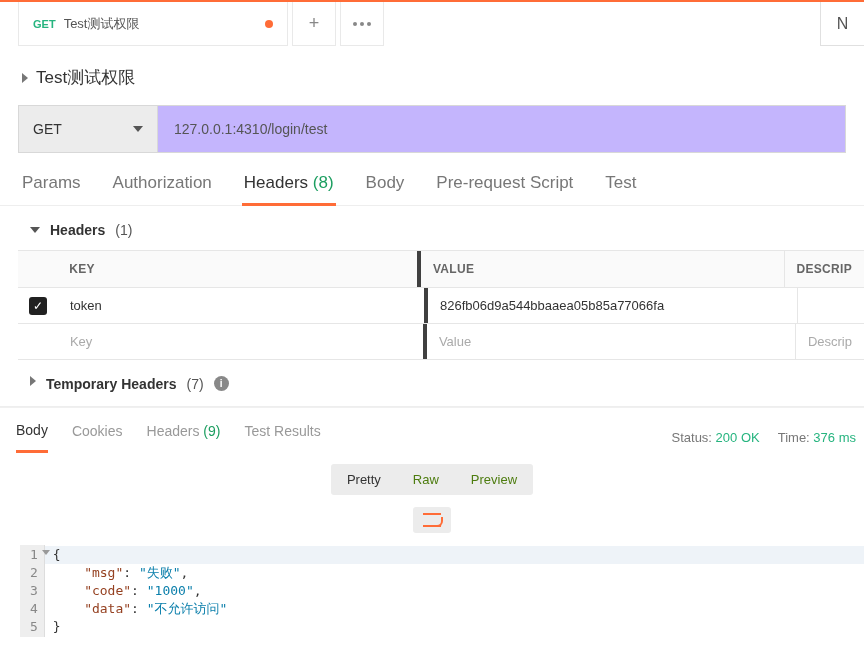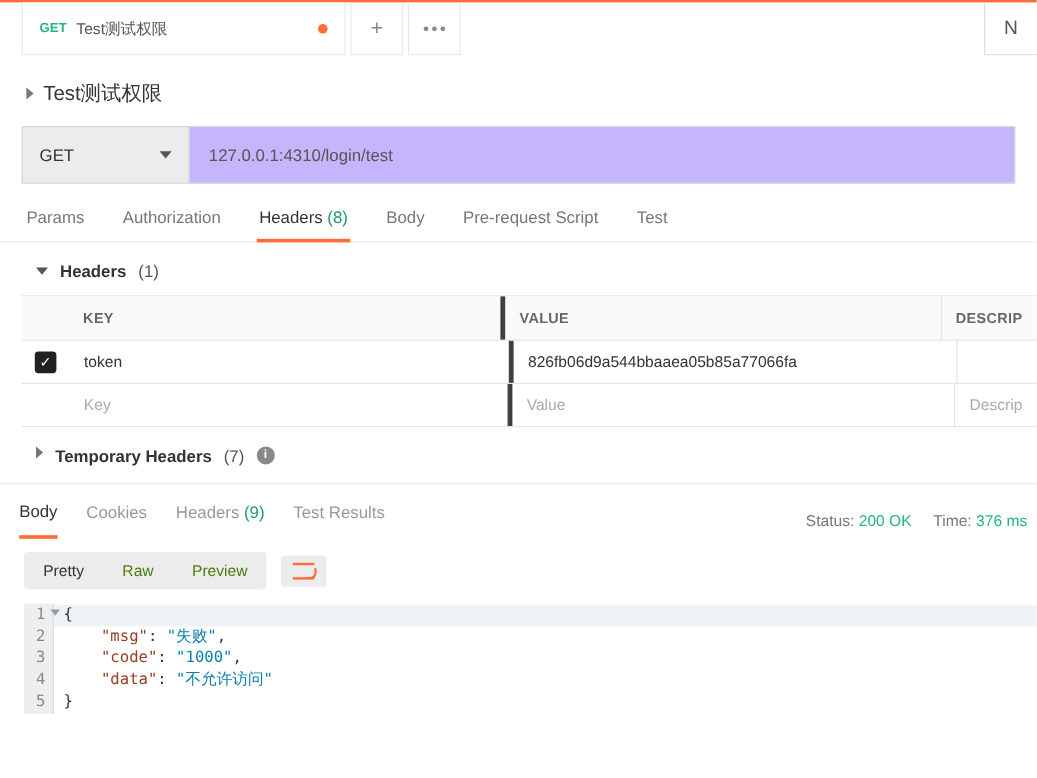--- a/index.html
+++ b/index.html
@@ -94,21 +94,21 @@
   }
   .url-input {
     flex:1; height:48px;
     background:#c4b5fd; border:1px solid #d8d8d8; border-left:none;
     padding:0 16px; font-size:14px; color:#555;
     display:flex; align-items:center;
   }
 
   .reqtabs {
     display:flex; gap:32px; padding: 20px 22px 0 22px;
-    color:#777; font-size:14px;
+    color:#777; font-size:17px;
     border-bottom:1px solid #eee;
   }
   .reqtab { padding-bottom:12px; cursor:pointer; }
   .reqtab.active { color:#333; }
   .reqtab.active .underline {
     display:block; height:3px; background:#ff6c37; margin-top:10px; margin-bottom:-13px;
     margin-left:-2px; margin-right:-2px;
   }
   .badge-count { color:#1c9e60; }
 
@@ -157,21 +157,21 @@
     gap:24px;
     font-size:14px; color:#999;
     border-top:1px solid #f0f0f0;
   }
   .resp-tab { padding-bottom:12px; cursor:pointer; }
   .resp-tab.active { color:#333; font-weight:500; border-bottom:3px solid #ff6c37; margin-bottom:-1px; }
   .resp-status { margin-left:auto; font-size:13px; display:flex; gap:18px; align-items:center; color:#777; }
   .green { color:#26b47f; }
 
   .toolbar2 {
-    display:flex; gap:12px; padding:12px 20px; align-items:center;
+    display:flex; gap:12px; padding:12px 20px; align-items:center;flex-direction:column;
   }
   .btn-group {
     display:flex; background:#ececec; border-radius:3px;
   }
   .btn-group .tb {
     padding:8px 16px; color:#4d7c0f; font-size:13px;
   }
   .btn-group .tb.active { color:#333; font-weight:500; }
   .select-json {
     background:#ececec; border-radius:3px; padding:8px 14px;

